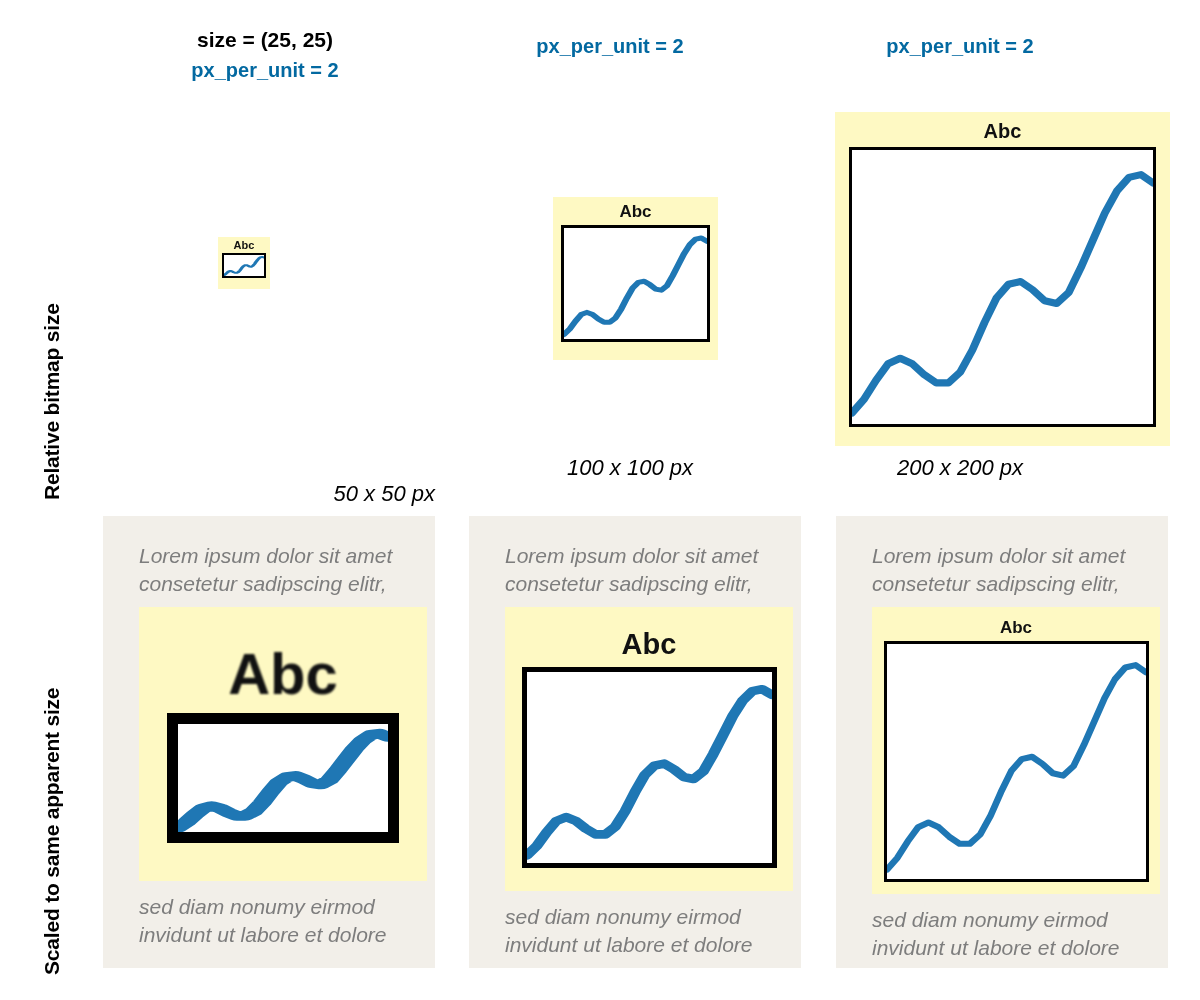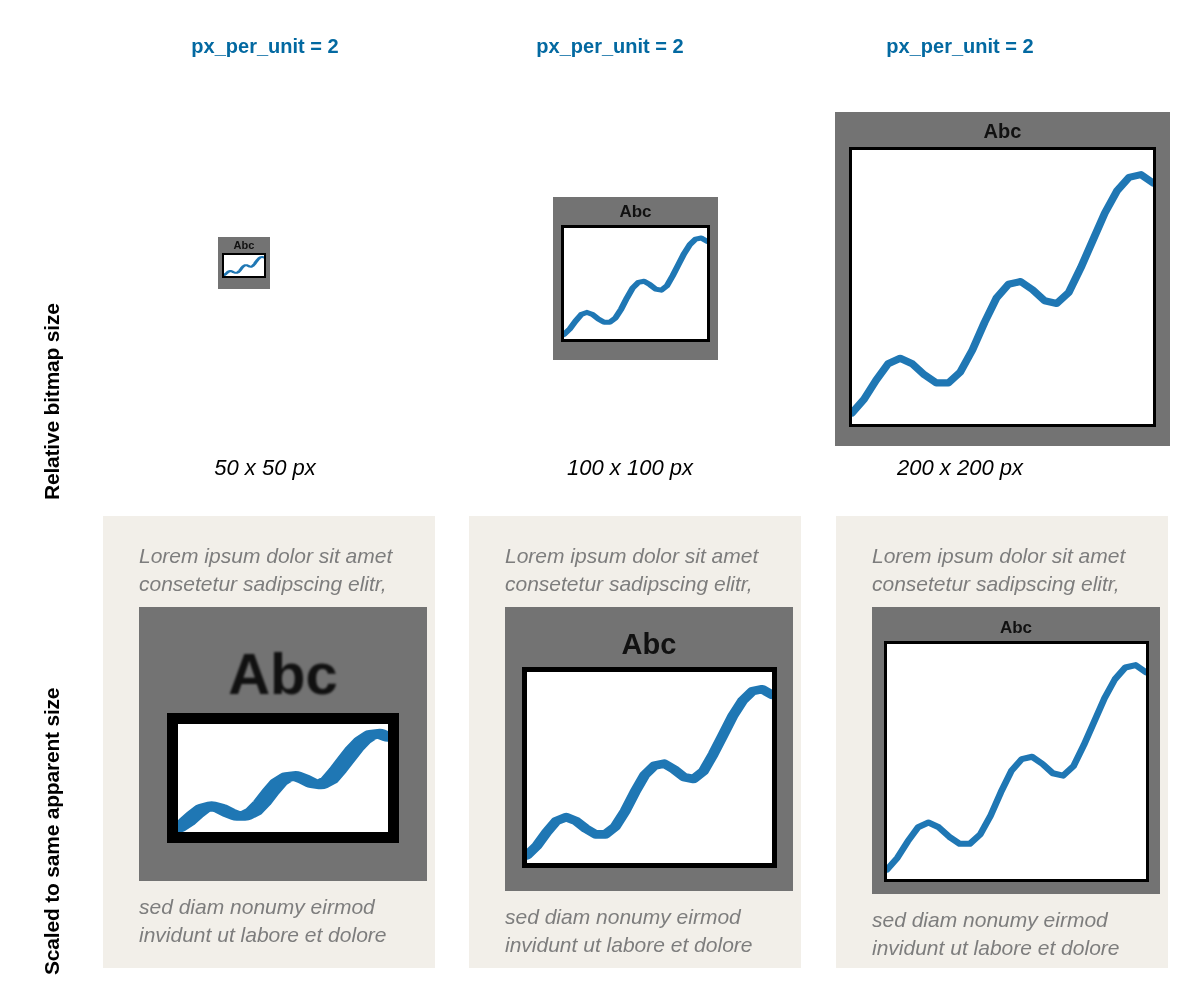--- a/index.html
+++ b/index.html
@@ -57,29 +57,29 @@
   
   .px-caption {
     position: absolute;
     width: 340px;
     text-align: center;
     font-style: italic;
     font-size: 22px;
     color: #000000;
     white-space: nowrap;
   }
-  #px-caption-0 { left: 95px;  top: 455px; }
+  #px-caption-0 { left: 95px;  top: 481px; text-align: right; }
   #px-caption-1 { left: 460px; top: 455px; }
   #px-caption-2 { left: 790px; top: 455px; }
 
   
   .bitmap-card {
     position: absolute;
     box-sizing: border-box;
-    background: #737373;
+    background: #fef9c3;
     display: flex;
     flex-direction: column;
     align-items: center;
     overflow: hidden;
   }
   .bitmap-card .abc {
     font-weight: bold;
     color: #111111;
     line-height: 1;
     text-align: center;
@@ -172,20 +172,21 @@
   .blurry { image-rendering: pixelated; }
 </style>
 </head>
 <body>
 
 <div class="row-axis-label" id="row-label-relative">Relative bitmap size</div>
 
 <div class="row-axis-label" id="row-label-scaled">Scaled to same apparent size</div>
 
 <div class="col-header" id="col-header-0">
+  <div class="title">size = (25, 25)</div>
   <div class="subtitle">px_per_unit = 2</div>
 </div>
 <div class="col-header" id="col-header-1">
   <div class="subtitle">px_per_unit = 2</div>
 </div>
 <div class="col-header" id="col-header-2">
   <div class="subtitle">px_per_unit = 2</div>
 </div>
 
 <div class="bitmap-card blurry" id="bitmap-r1c0">

